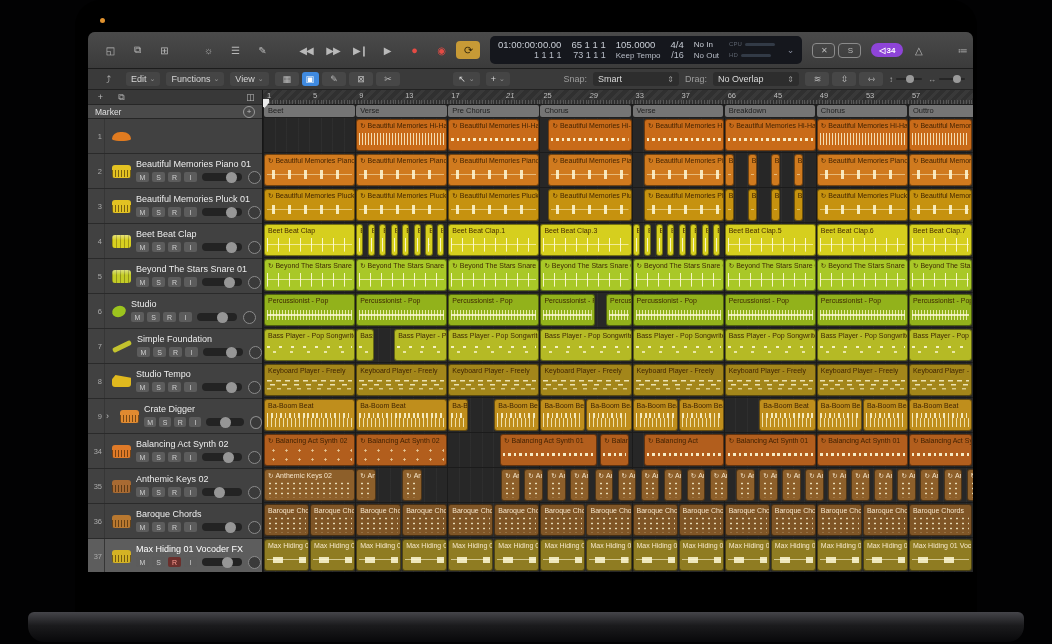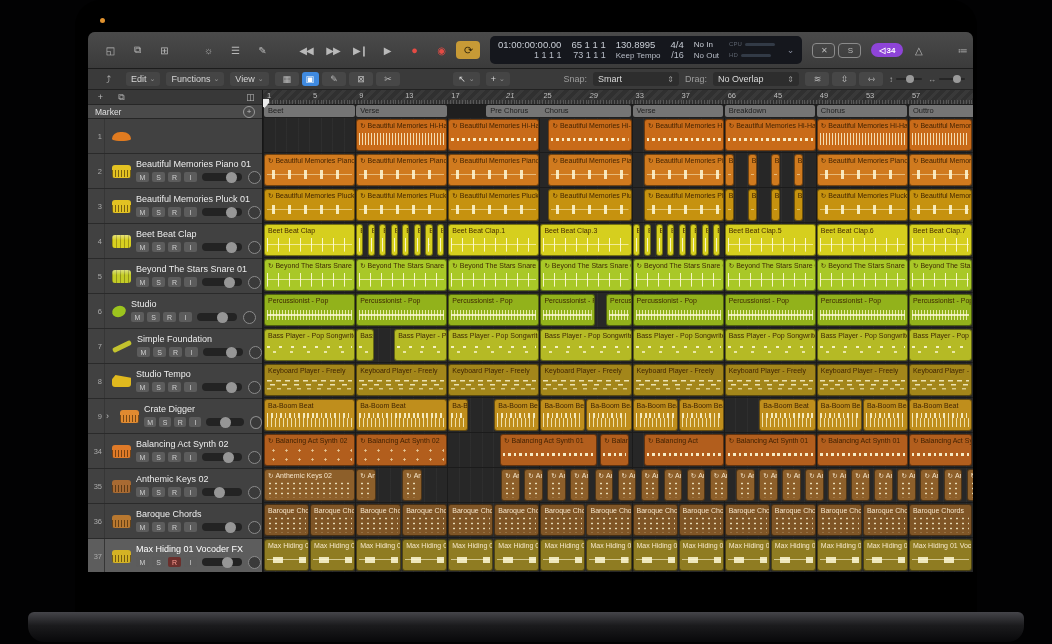--- a/index.html
+++ b/index.html
@@ -191,21 +191,21 @@
     <div class="lcd">
       <div class="lcd-col">
         <span class="lcd-top">01:00:00:00.00</span>
         <span class="lcd-bot">1 1 1 1</span>
       </div>
       <div class="lcd-col">
         <span class="lcd-top">65 1 1 1</span>
         <span class="lcd-bot">73 1 1 1</span>
       </div>
       <div class="lcd-col">
-        <span class="lcd-top">130.8995</span>
+        <span class="lcd-top">105.0000</span>
         <span class="lcd-bot lcd-small">Keep Tempo</span>
       </div>
       <div class="lcd-col">
         <span class="lcd-top">4/4</span>
         <span class="lcd-bot">/16</span>
       </div>
       <div class="lcd-col">
         <span class="lcd-top lcd-small">No In</span>
         <span class="lcd-bot lcd-small">No Out</span>
       </div>
@@ -539,21 +539,21 @@
             <span class="bar-num" style="left: 510.748px;">45</span>
             <span class="bar-num" style="left: 556.816px;">49</span>
             <span class="bar-num" style="left: 602.884px;">53</span>
             <span class="bar-num" style="left: 648.952px;">57</span>
           </div>
         <div id="ruler-ticks"></div>
       </div>
       <div id="marker-strip">
           <div class="section-blk" style="left: 1px; width: 90.636px;">Beet</div>
           <div class="section-blk" style="left: 93.136px; width: 90.636px;">Verse</div>
-          <div class="section-blk" style="left: 185.272px; width: 90.636px; margin-left: 38px;">Pre Chorus</div>
+          <div class="section-blk" style="left: 185.272px; width: 90.636px;">Pre Chorus</div>
           <div class="section-blk" style="left: 277.408px; width: 90.636px;">Chorus</div>
           <div class="section-blk" style="left: 369.544px; width: 90.636px;">Verse</div>
           <div class="section-blk" style="left: 461.68px; width: 90.636px;">Breakdown</div>
           <div class="section-blk" style="left: 553.816px; width: 90.636px;">Chorus</div>
           <div class="section-blk" style="left: 645.952px; width: 84px;">Outtro</div>
         </div>
       <div id="playhead"></div>
       <div id="lanes">
           <div class="lane" style="top: 0px;">
             <div class="region" style="left: 93.136px; width: 91.136px; background: rgb(201, 107, 25);">

